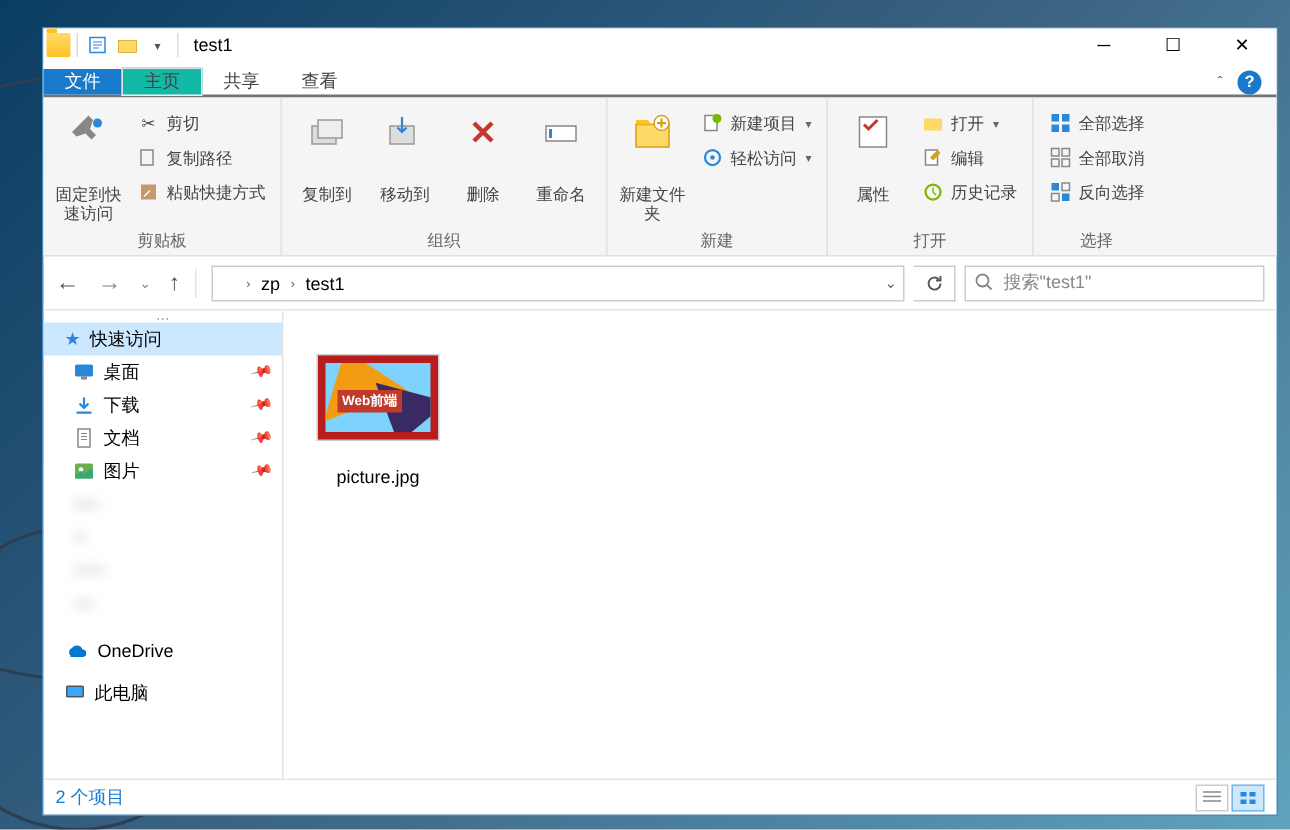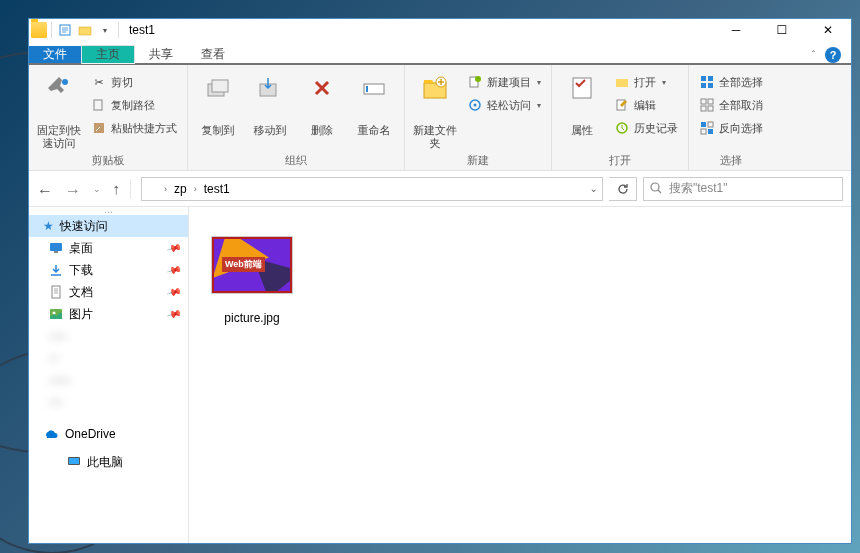--- a/index.html
+++ b/index.html
@@ -65,21 +65,21 @@
 .sidebar .item .pin{ margin-left:auto; margin-right:8px; color:#7a7a7a; font-size:10px; transform:rotate(30deg);}
 .sidebar .blur{ filter:blur(4px); color:#bbb;}
 .sidebar .dragbar{position:absolute; top:0; left:0; right:0; text-align:center; color:#999; font-size:9px; height:8px;}
 
 .content{ flex:1; padding:18px 18px; display:flex; gap:18px; align-items:flex-start;}
 .file-item{ width:90px; display:flex; flex-direction:column; align-items:center; gap:6px; font-size:12px;}
 .file-item .thumb{ width:80px; height:80px; display:flex; align-items:center; justify-content:center;}
 .txt-thumb{ width:58px; height:72px; background:#fff; border:1px solid #ccc; position:relative; box-shadow:1px 1px 0 #eee;}
 .txt-thumb::after{content:'';position:absolute; top:0; right:0; width:14px; height:14px; background:linear-gradient(135deg,#fff 50%, #ddd 50%);}
 .txt-thumb .lines{ position:absolute; top:14px; left:8px; right:8px; bottom:8px; background:repeating-linear-gradient(#ddd,#ddd 1px, transparent 1px, transparent 5px);}
-.pic-thumb{ width:80px; height:56px; background:#6d28d9; border:2px solid #b91c1c; box-shadow:0 0 0 1px #ccc; position:relative; overflow:hidden;}
+.pic-thumb{ width:80px; height:56px; background:#7dd3fc; border:5px solid #b91c1c; box-shadow:0 0 0 1px #ccc; position:relative; overflow:hidden;}
 .pic-thumb .tri1{position:absolute;width:0;height:0;border-left:30px solid transparent;border-right:30px solid transparent;border-bottom:40px solid #f39c12; top:-10px; left:-10px; transform:rotate(-20deg);}
 .pic-thumb .tri2{position:absolute;width:0;height:0;border-left:25px solid transparent;border-right:25px solid transparent;border-top:35px solid #3a2a63; bottom:-8px; right:-8px; transform:rotate(15deg);}
 .pic-thumb .label{position:absolute;background:#c0392b;color:#fff;font-size:9px;padding:1px 3px; top:18px; left:8px; font-weight:bold;}
 
 
 .status{ height:24px; border-top:1px solid #e5e5e5; display:flex; align-items:center; padding:0 8px; font-size:12px; color:#1979ca;}
 .status .views{ margin-left:auto; display:flex; gap:2px;}
 .status .vbtn{ width:22px;height:18px;border:1px solid #ccc; display:flex;align-items:center;justify-content:center; font-size:10px;}
 .status .vbtn.active{ background:#cce8ff; border-color:#7ab8e6;}
 
@@ -431,21 +431,21 @@
       <div style="height:10px;"></div>
       <div class="item" style="padding-left:14px;">
         <span>
             <svg width="16" height="14">
               <path d="M4 10a3 3 0 0 1 1-5 4 4 0 0 1 7 1 2.5 2.5 0 0 1 0 5H4z" fill="#0078d4"></path>
             </svg>
           </span>
         <span>OneDrive</span>
       </div>
       <div style="height:6px;"></div>
-      <div class="item" style="padding-left:14px;margin-left:24px;">
+      <div class="item" style="padding-left:14px;">
         <span>
             <svg width="14" height="14">
               <rect x="1" y="2" width="12" height="8" fill="#555" rx="1"></rect>
               <rect x="2" y="3" width="10" height="6" fill="#3af"></rect>
             </svg>
           </span>
         <span>此电脑</span>
       </div>
     </div>
 
@@ -456,14 +456,32 @@
           <div class="tri1"></div>
               <div class="tri2"></div>
           <div class="label">Web前端</div>
         </div>
           </div>
         <span>picture.jpg</span>
       </div>
     </div>
   </div>
 
+  <div class="status">
+    <span>2 个项目</span>
+    <div class="views">
+      <div class="vbtn">
+          <svg width="12" height="10">
+            <path d="M0 1h12M0 4h12M0 7h12" stroke="#888"></path>
+          </svg>
+        </div>
+      <div class="vbtn active">
+          <svg width="12" height="10">
+            <rect x="1" y="1" width="4" height="3" fill="#2b88d8"></rect>
+            <rect x="7" y="1" width="4" height="3" fill="#2b88d8"></rect>
+            <rect x="1" y="6" width="4" height="3" fill="#2b88d8"></rect>
+            <rect x="7" y="6" width="4" height="3" fill="#2b88d8"></rect>
+          </svg>
+        </div>
+    </div>
+  </div>
 
 </div>
 
 </body></html>

